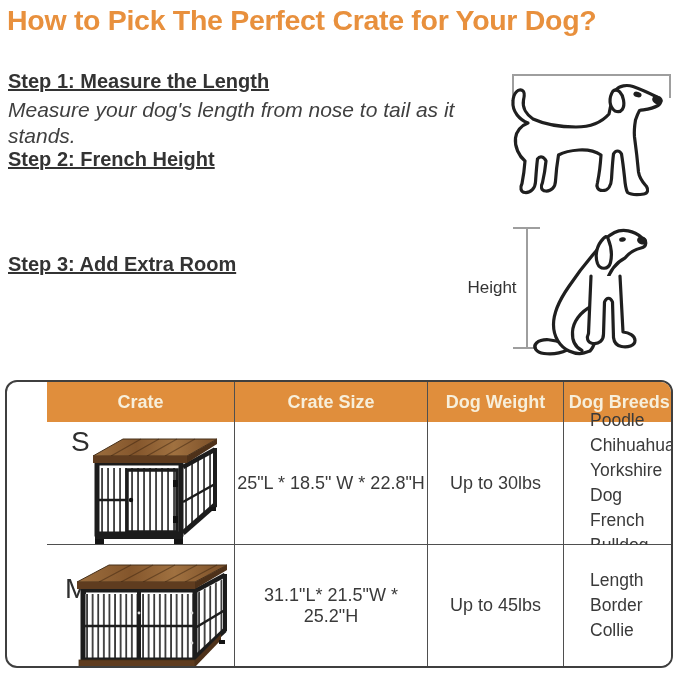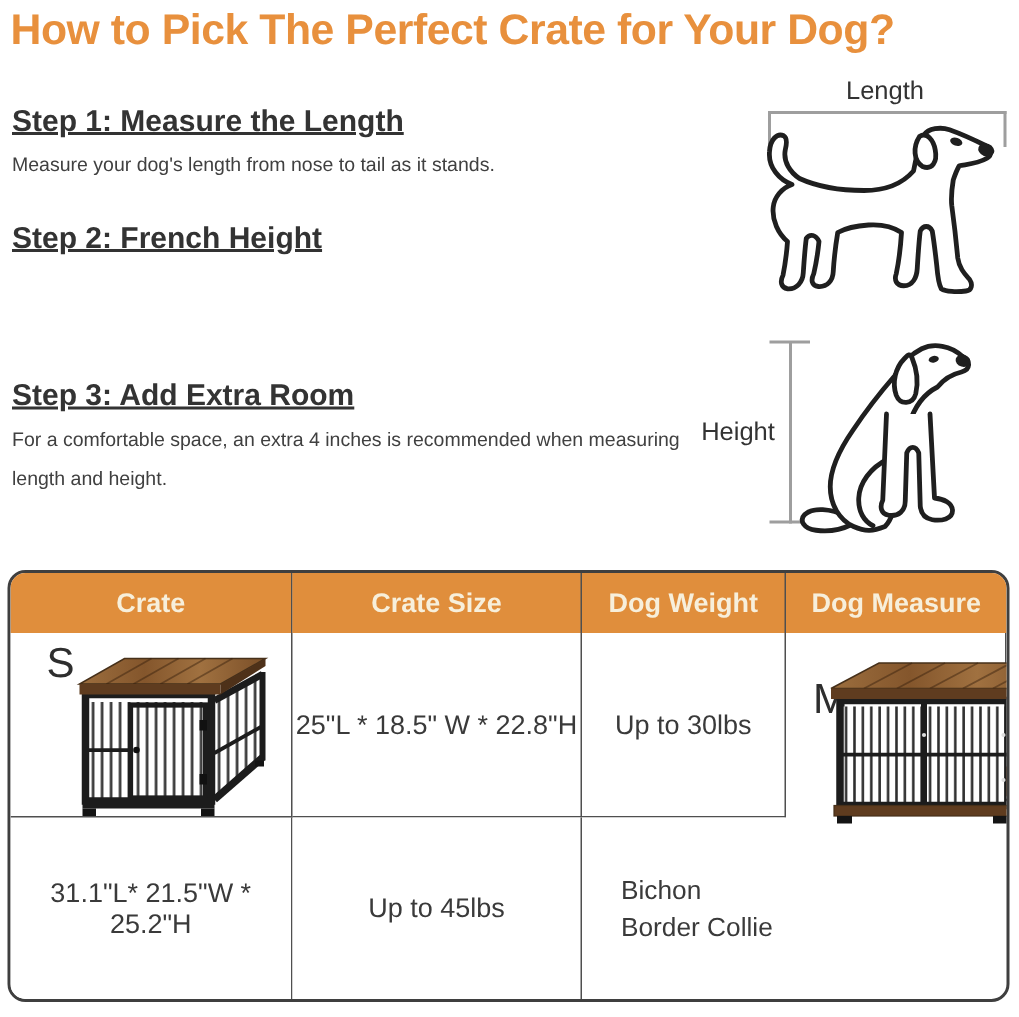--- a/index.html
+++ b/index.html
@@ -8,21 +8,21 @@
     font-family:"Liberation Sans","DejaVu Sans",sans-serif;overflow:hidden;
   }
   .title{
     position:absolute;left:7px;top:4px;width:672px;
     font-size:28.5px;font-weight:bold;letter-spacing:-0.3px;color:#E8903D;
   }
   .step-heading{
     position:absolute;left:8px;font-size:20px;font-weight:bold;color:#333333;text-decoration:underline;
   }
   .step-body{
-    position:absolute;left:8px;font-size:13px;color:#404040;line-height:26px;
+    position:absolute;left:8px;font-size:21px;color:#404040;line-height:26px;font-style:italic;
   }
   .h1{top:70px}.p1{top:97px;width:500px}
   .h2{top:148px}.p2{top:175px;width:470px}
   .h3{top:253px}.p3{top:280px;width:450px}
 
   .measure-label{position:absolute;font-size:17px;color:#333;}
   .length-label{left:505px;top:51px;width:170px;text-align:center;}
   .height-label{left:462px;top:278px;width:60px;text-align:center;}
   .mline{position:absolute;background:#9e9e9e;}
   .len-line{left:512px;top:74px;width:159px;height:2px;}
@@ -33,20 +33,21 @@
   .hgt-tick-b{left:513px;top:347px;width:27px;height:2px;}
 
   .dog-svg,.crate-svg{position:absolute;}
 
   .crate-table{
     position:absolute;left:5px;top:380px;width:668px;height:288px;
     box-sizing:border-box;border:2px solid #3f3f3f;border-radius:12px;
     overflow:hidden;display:grid;background:#fff;
     grid-template-columns:188px 193px 136px 1fr;
     grid-template-rows:40px 123px 1fr;
+    padding-left:40px;
   }
   .th{
     background:#E08E3C;color:#F7EFDB;font-weight:bold;font-size:18px;
     display:flex;align-items:center;justify-content:center;
   }
   .cell{box-sizing:border-box;background:#fff;}
   .bR{border-right:1px solid #4f4f4f;}
   .bB{border-bottom:1px solid #4f4f4f;}
   .center-cell{display:flex;align-items:center;justify-content:center;
     font-size:18px;color:#3a3a3a;text-align:center;}
@@ -63,23 +64,21 @@
 <div class="canvas">
 
   <div class="title">How to Pick The Perfect Crate for Your Dog?</div>
 
   <div class="step-heading h1">Step 1: Measure the Length</div>
   <div class="step-body p1">Measure your dog's length from nose to tail as it stands.</div>
 
   <div class="step-heading h2">Step 2: French Height</div>
 
   <div class="step-heading h3">Step 3: Add Extra Room</div>
-  <div class="step-body p3">For a comfortable space, an extra 4 inches  is recommended when measuring length and height.</div>
-
-  <div class="measure-label length-label">Length</div>
+
   <div class="mline len-line"></div>
   <div class="mline len-tick-l"></div>
   <div class="mline len-tick-r"></div>
 
   <svg class="dog-svg" style="left:500px;top:75px" width="179" height="135" viewBox="0 0 179 135">
     <g stroke="#1f1f1f" stroke-width="3.2" fill="#ffffff" stroke-linejoin="round" stroke-linecap="round">
       <path d="M28,48
         C20,45 12,37 13,26 C13.5,18 18,13.5 22.5,15.5 C25,17 24.5,21 23.5,25
         C22,33 27,40 33,44
         C44,49 60,52 76,52 C92,52 102,47 109,39
@@ -126,21 +125,21 @@
     <path d="M90,58 L93,114 C99,114.5 105,117.5 105,122.5 C105,128 97.5,129.5 91.5,128.5 C86,127.5 84,124 83.5,119.5 L82.5,84 C80.5,79 76.5,79 74.5,84 L73.5,116 C73.5,122.5 69,126.5 62.5,125.5 C57,124.5 56.5,119.5 58.5,115.5 L61,58" fill="none" stroke="#1f1f1f" stroke-width="3.2" stroke-linejoin="round" stroke-linecap="round"></path>
     <path d="M73,21 C67,27 64.5,37 67.5,45.5 C70,52 78.5,52 80.5,44.5 C82.5,36 80.5,26.5 78,20.5 C76.5,17 75,19 73,21 Z" fill="#ffffff" stroke="#1f1f1f" stroke-width="3.2" stroke-linejoin="round"></path>
     <ellipse cx="92.5" cy="21.5" rx="3.4" ry="2.2" transform="rotate(-12 92.5 21.5)" fill="#1f1f1f"></ellipse>
     <ellipse cx="112" cy="22.5" rx="5" ry="4" transform="rotate(15 112 22.5)" fill="#1f1f1f"></ellipse>
   </svg>
 
   <div class="crate-table">
     <div class="th bR">Crate</div>
     <div class="th bR">Crate Size</div>
     <div class="th bR">Dog Weight</div>
-    <div class="th">Dog Measure</div>
+    <div class="th">Dog Breeds</div>
 
     <div class="cell bR bB crate-cell">
       <span class="size-letter letter-s">S</span>
       <svg class="crate-svg" style="left:40px;top:6px" width="142" height="120" viewBox="0 0 142 120">
         <defs>
           <linearGradient id="woodS" x1="0" y1="0" x2="1" y2="0">
             <stop offset="0" stop-color="#9c6e3e"></stop>
               <stop offset="0.35" stop-color="#84562c"></stop>
             <stop offset="0.65" stop-color="#a07140"></stop>
               <stop offset="1" stop-color="#7b4f28"></stop>
@@ -169,20 +168,26 @@
         <path d="M24,28 L54,11 M42,28 L72,11 M60,28 L90,11 M78,28 L108,11" stroke="rgba(50,28,10,0.45)" stroke-width="1.2" fill="none"></path>
         <polygon points="6,28 100,28 100,35 6,35" fill="#5f3c1f"></polygon>
         <polygon points="100,28 130,11 130,16 100,35" fill="#4e3119"></polygon>
         <rect x="8" y="111" width="9" height="5" fill="#141414"></rect>
         <rect x="87" y="111" width="9" height="5" fill="#141414"></rect>
         <rect x="123" y="79" width="6" height="4" fill="#141414"></rect>
       </svg>
     </div>
     <div class="cell bR bB center-cell">25"L * 18.5" W * 22.8"H</div>
     <div class="cell bR bB center-cell">Up to 30lbs</div>
+    <div class="cell bB breeds">
+      <span>Poodle</span>
+      <span>Chihuahua</span>
+      <span>Yorkshire Dog</span>
+      <span>French Bulldog</span>
+    </div>
 
     <div class="cell bR crate-cell">
       <span class="size-letter letter-m">M</span>
       <svg class="crate-svg" style="left:26px;top:13px" width="162" height="116" viewBox="0 0 162 116">
         <defs>
           <linearGradient id="woodM" x1="0" y1="0" x2="1" y2="0">
             <stop offset="0" stop-color="#9c6e3e"></stop>
               <stop offset="0.35" stop-color="#84562c"></stop>
             <stop offset="0.65" stop-color="#a07140"></stop>
               <stop offset="1" stop-color="#7b4f28"></stop>
@@ -213,18 +218,18 @@
         <polygon points="4,24 122,24 122,31 4,31" fill="#5f3c1f"></polygon>
         <polygon points="122,24 154,7 154,12 122,31" fill="#4e3119"></polygon>
         <rect x="8" y="109" width="10" height="5" fill="#141414"></rect>
         <rect x="112" y="109" width="10" height="5" fill="#141414"></rect>
         <rect x="146" y="82" width="6" height="4" fill="#141414"></rect>
       </svg>
     </div>
     <div class="cell bR center-cell">31.1"L* 21.5"W * 25.2"H</div>
     <div class="cell bR center-cell">Up to 45lbs</div>
     <div class="cell breeds">
-      <span>Bichon</span>
+      <span>Length</span>
       <span>Border Collie</span>
     </div>
   </div>
 
 </div>
 
 </body></html>

